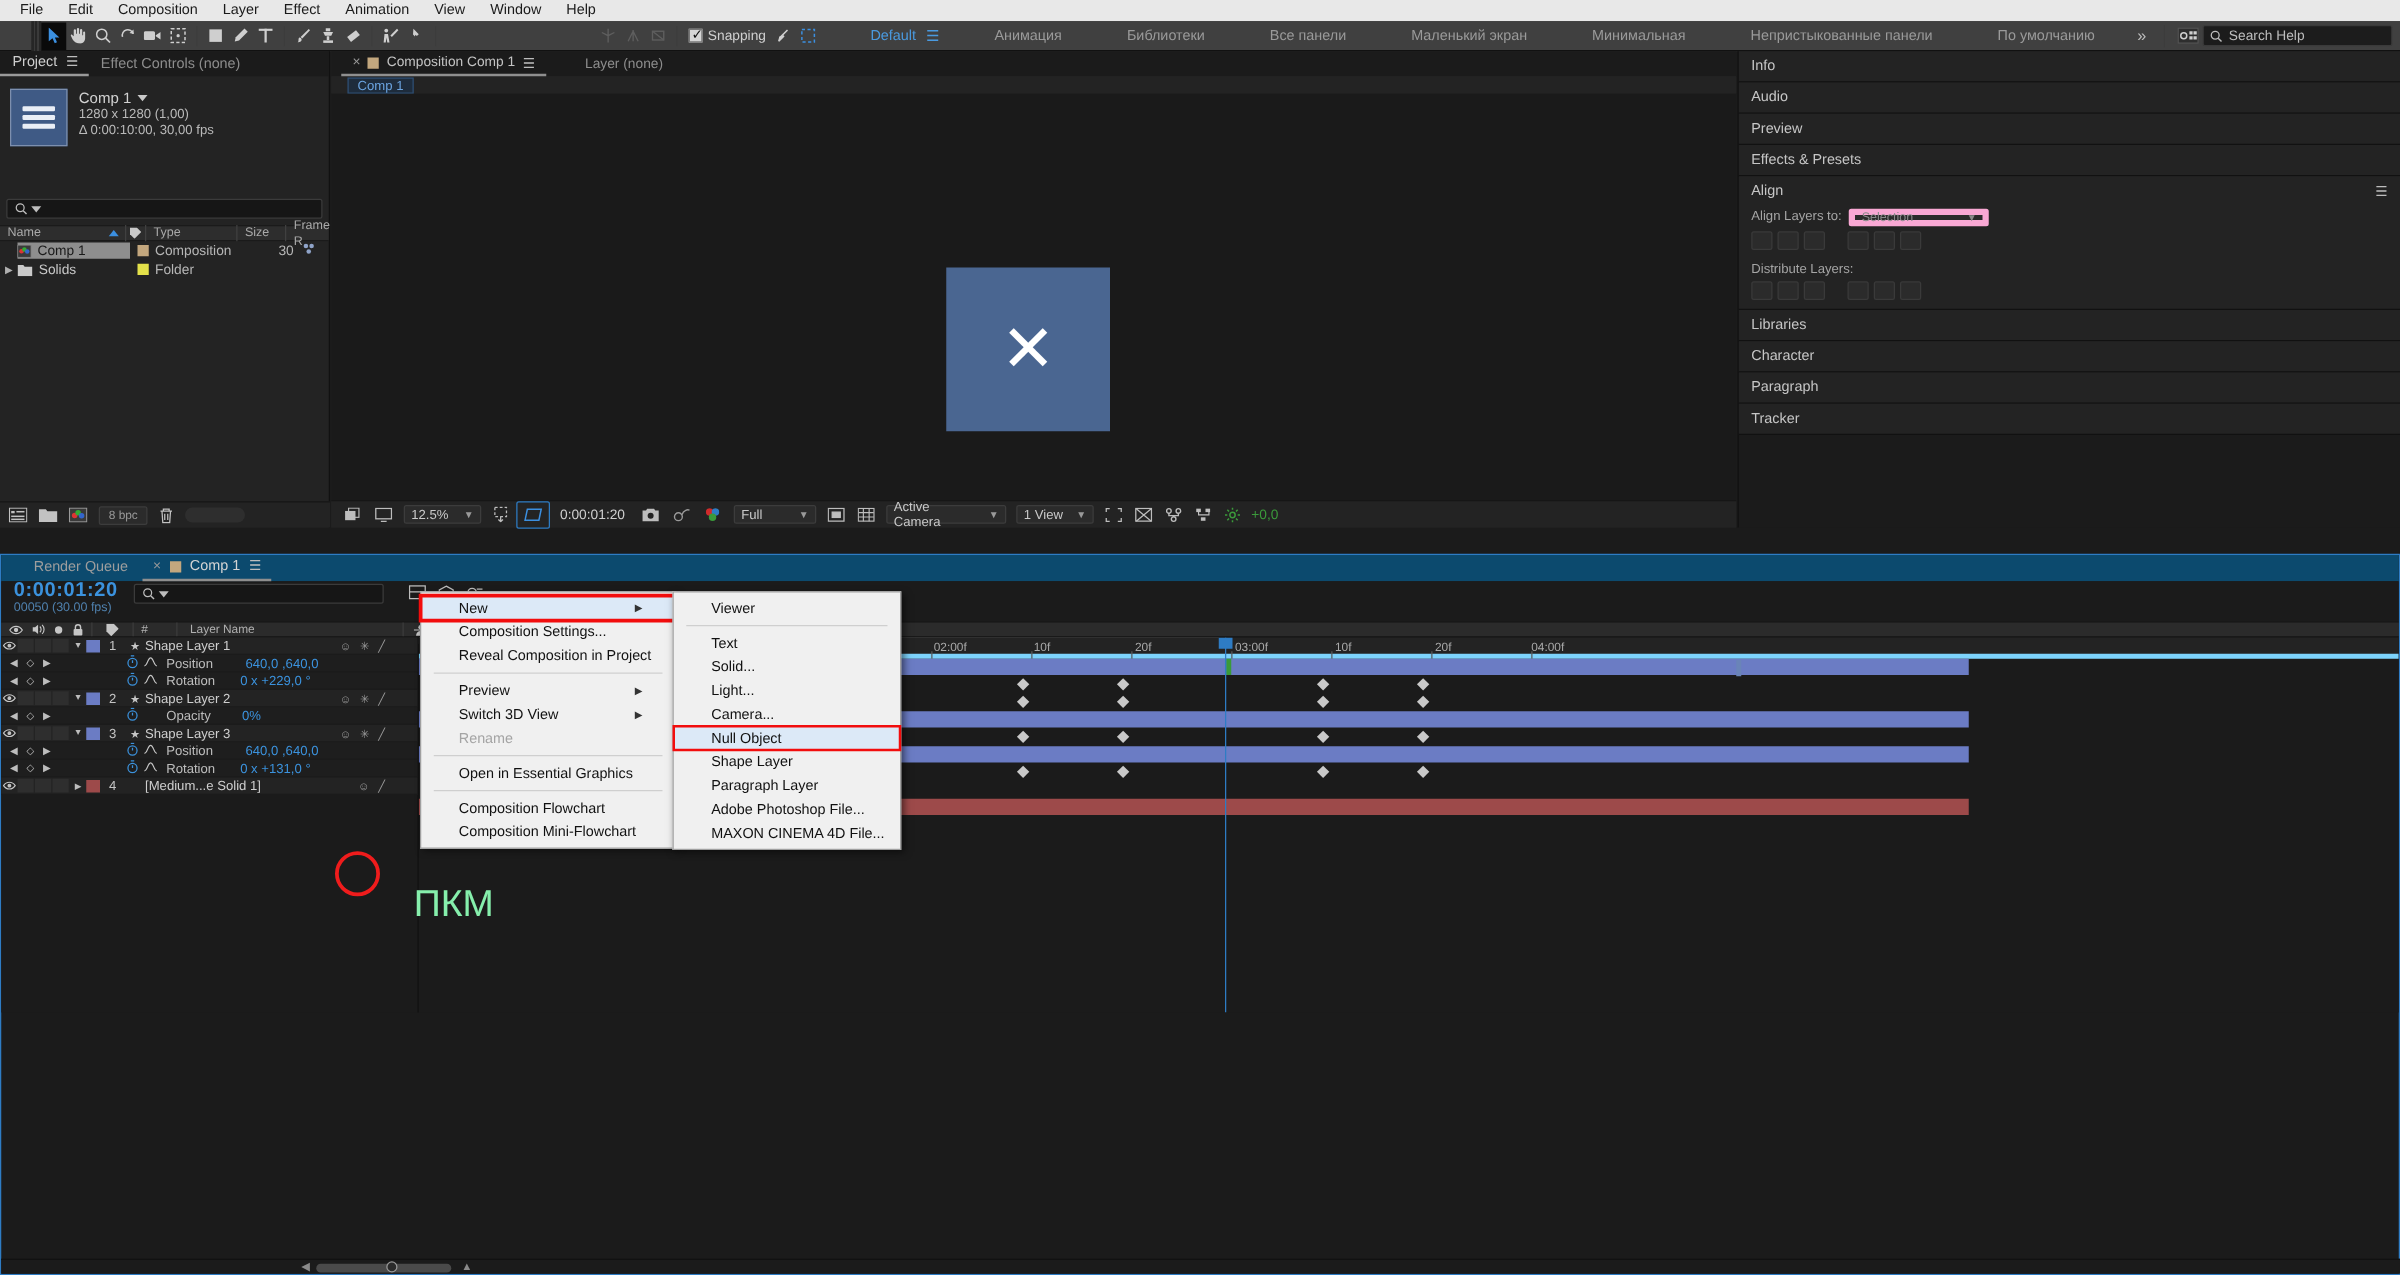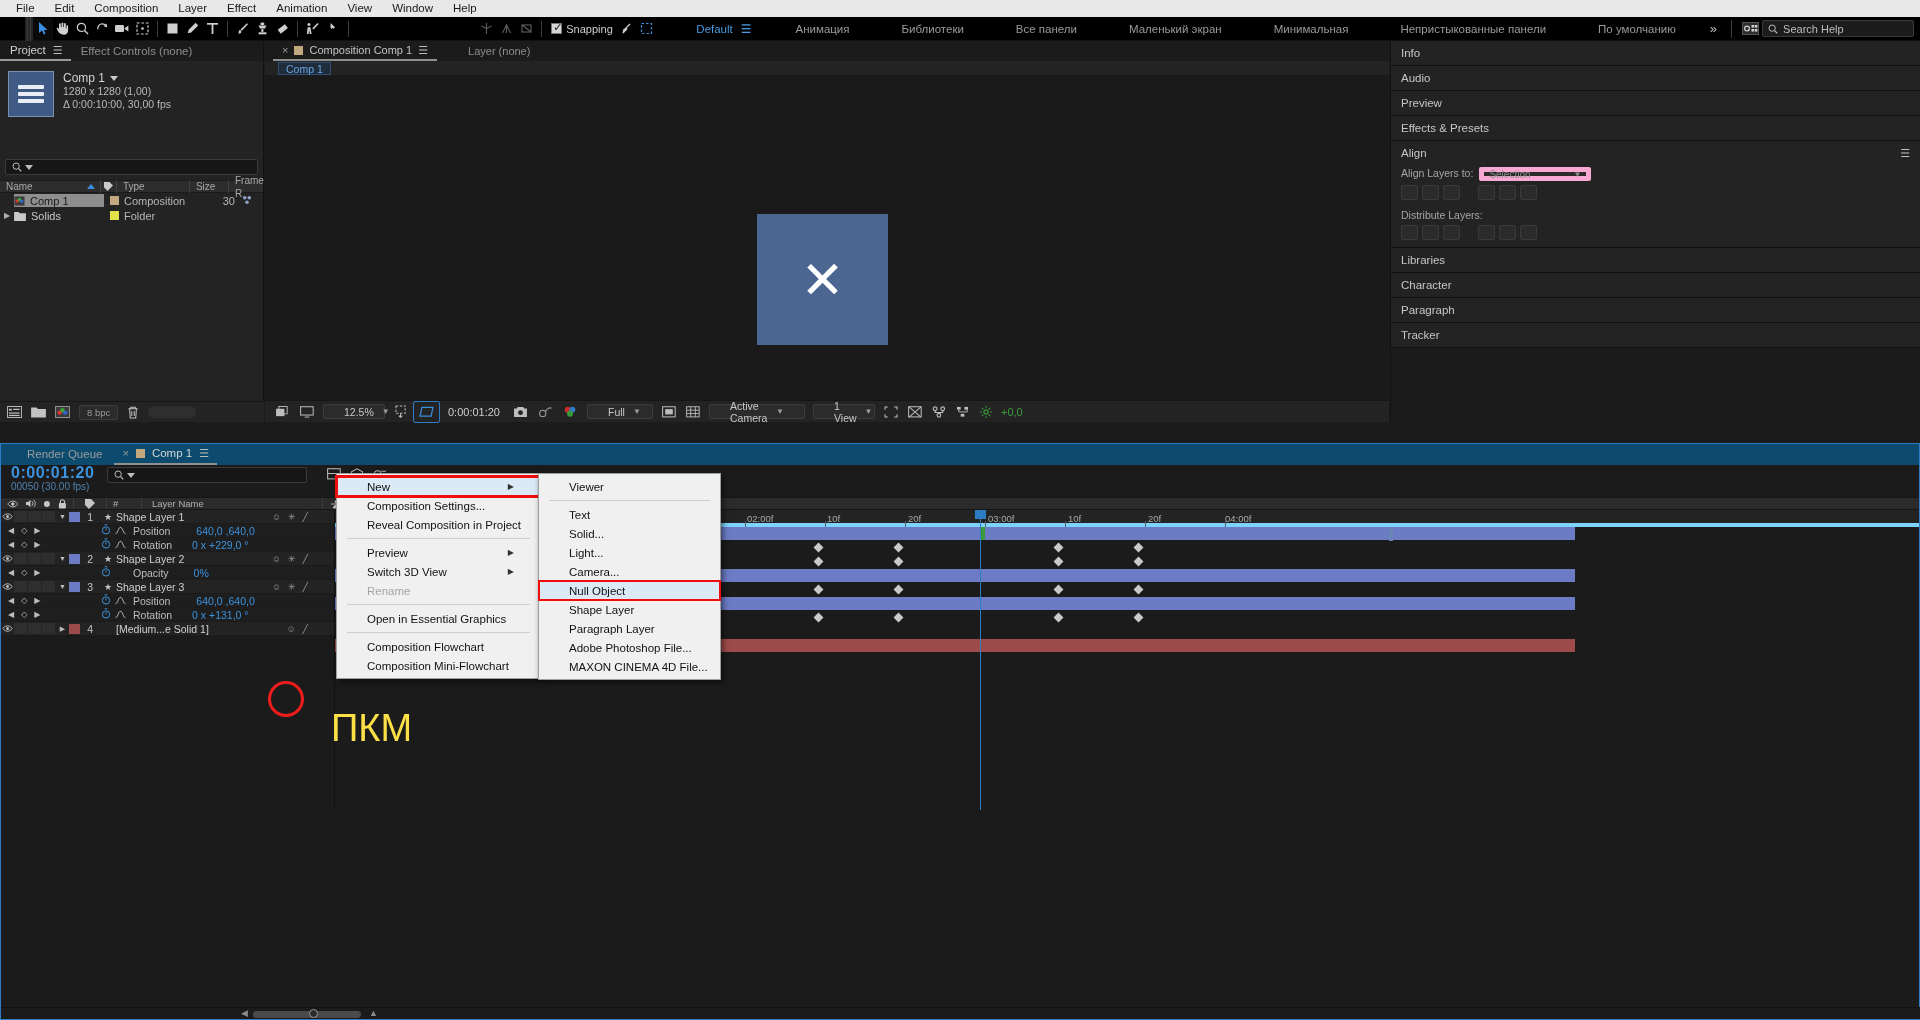--- a/index.html
+++ b/index.html
@@ -5,21 +5,21 @@
   * { box-sizing: border-box; margin:0; padding:0; }
   html,body{ width:1920px; height:1020px; overflow:hidden; background:#1b1b1b;
     font-family:"Liberation Sans", sans-serif; color:#c8c8c8; -webkit-font-smoothing:antialiased;}
   .app{position:relative;width:1920px;height:1020px;background:#1b1b1b;}
 
   
   .menubar{height:17px;background:#e8e8e8;display:flex;align-items:center;padding-left:6px;}
   .menubar .mi{font-size:11.5px;color:#1a1a1a;padding:0 10px;line-height:17px;white-space:nowrap;}
 
   
-  .toolbar{height:24px;background:#000000;border-bottom:1px solid #111;display:flex;align-items:center;position:relative;padding-left:25px;}
+  .toolbar{height:24px;background:#404040;border-bottom:1px solid #111;display:flex;align-items:center;position:relative;padding-left:25px;}
   .tb-grip{width:10px;height:24px;background:linear-gradient(90deg,#262626 0,#262626 2px,#3a3a3a 2px,#3a3a3a 3px,#262626 3px,#262626 5px,#3a3a3a 5px,#3a3a3a 6px,#262626 6px);}
   .tool{width:24px;height:22px;display:flex;align-items:center;justify-content:center;color:#cfcfcf;font-size:13px;}
   .tool.sel{background:#0a0a0a;}
   .tool svg{display:block;}
   .tb-sep{width:1px;height:16px;background:#3c3c3c;margin:0 5px;}
   .snapbox{display:flex;align-items:center;gap:4px;font-size:11px;color:#cfcfcf;padding:0 4px;}
   .chk{width:11px;height:11px;background:#d6d6d6;border:1px solid #777;position:relative;}
   .chk:after{content:"✓";position:absolute;left:1px;top:-3px;font-size:11px;color:#111;}
   .ws{display:flex;align-items:center;height:24px;margin-left:14px;flex:1;}
   .ws-item{font-size:11.5px;color:#9a9a9a;padding:0 26px;white-space:nowrap;}
@@ -66,21 +66,21 @@
   .ct.active{border-bottom:2px solid #8f8f8f;}
   .ct .x{color:#9a9a9a;font-size:11px;}
   .sw-tan{width:9px;height:9px;background:#c3a77e;display:inline-block;}
   .subtab-row{height:14px;background:#232323;display:flex;align-items:center;padding-left:13px;}
   .subtab{font-size:10.5px;color:#6ba4e0;border:1px solid #2f4e72;background:#1e2c3c;padding:0 7px;height:13px;line-height:12px;}
   .stage{position:absolute;left:0;top:34px;width:1124px;height:325px;background:#1a1a1a;}
   .sq{position:absolute;left:492px;top:139px;width:131px;height:131px;background:#4a6691;display:flex;align-items:center;justify-content:center;}
   .sq .x{color:#fff;font-size:52px;font-weight:400;line-height:1;}
   .comp-foot{position:absolute;left:0;bottom:0;width:1124px;height:22px;background:#232323;border-top:1px solid #161616;display:flex;align-items:center;gap:0;padding-left:6px;font-size:11px;color:#bdbdbd;}
   .cf{display:flex;align-items:center;justify-content:center;height:22px;padding:0 5px;}
-  .dd{display:flex;align-items:center;gap:8px;background:#2b2b2b;border:1px solid #3c3c3c;border-radius:2px;height:15px;padding:0 20px;font-size:10.5px;color:#c9c9c9;margin:0 4px;}
+  .dd{display:flex;align-items:center;gap:8px;background:#2b2b2b;border:1px solid #3c3c3c;border-radius:2px;height:15px;padding:0 5px;font-size:10.5px;color:#c9c9c9;margin:0 4px;}
   .tc{color:#cfcfcf;font-size:11px;padding:0 8px;}
   .btnsel{border:1px solid #2e7cc4;border-radius:2px;}
 
   
   #rightDock{left:1390px;top:41px;width:530px;height:381px;background:#1b1b1b;border-left:1px solid #111;}
   .rp{border-bottom:1px solid #111;background:#232323;}
   .rp-t{height:24px;display:flex;align-items:center;padding:0 10px;font-size:11.5px;color:#c6c6c6;justify-content:space-between;}
   .rsec{padding:2px 10px 7px 10px;font-size:10.5px;color:#a5a5a5;}
   .align-row{display:flex;gap:4px;align-items:center;margin-top:4px;}
   .abtn{width:17px;height:15px;background:#2b2b2b;border:1px solid #3a3a3a;border-radius:2px;}
@@ -126,21 +126,21 @@
     font-size:11.5px;color:#111;padding:3px 0;z-index:60;}
   .cmi{height:19px;display:flex;align-items:center;padding:0 26px 0 30px;justify-content:space-between;white-space:nowrap;}
   .cmi.dis{color:#a4a4a4;}
   .cmi .arr{font-size:8px;color:#333;}
   .cmsep{height:1px;background:#cfcfcf;margin:4px 10px;}
   .cmi.hl{background:#dce9f7;outline:3px solid #f20d0d;outline-offset:-1px;position:relative;z-index:2;}
   .cmi.hl2{background:#dce9f7;outline:2px solid #f20d0d;outline-offset:-1px;position:relative;z-index:2;}
 
   
   .circ{position:absolute;width:36px;height:36px;border:3px solid #ef1c1c;border-radius:50%;}
-  .pkm{position:absolute;color:#fde047;font-size:38px;font-family:"Liberation Sans",sans-serif;}
+  .pkm{position:absolute;color:#86efac;font-size:30px;font-family:"Liberation Sans",sans-serif;}
 
   .scroll-h{position:absolute;left:0;bottom:0;width:1920px;height:12px;background:#1b1b1b;border-top:1px solid #111;}
   .sbar{position:absolute;height:7px;background:#4a4a4a;border-radius:4px;top:3px;}
 </style>
 </head>
 <body>
 
 <div class="app">
 
   <div class="menubar">

